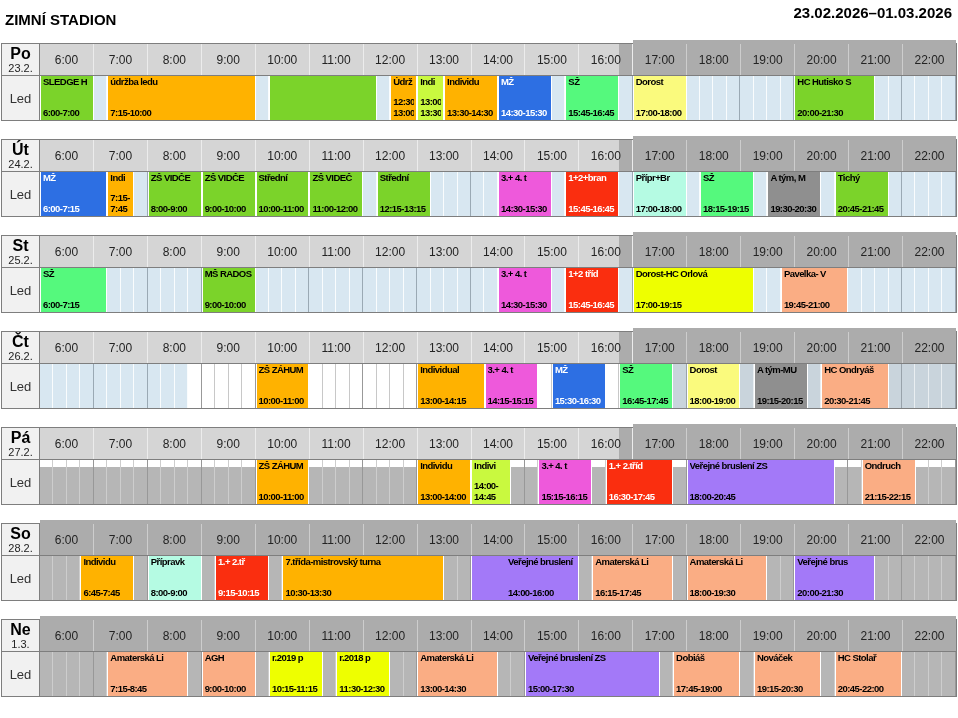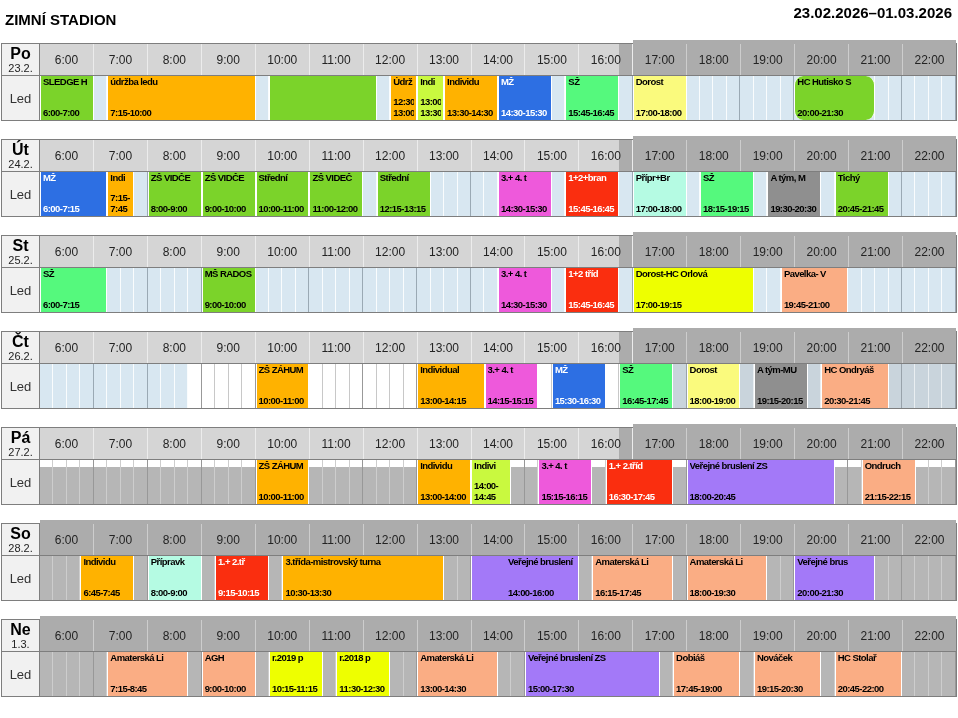--- a/index.html
+++ b/index.html
@@ -178,21 +178,21 @@
             <div class="tm">14:30-15:30</div>
           </div>
           <div class="ev wide" style="left: 57.3529%; width: 5.8824%; background: rgb(85, 249, 125);">
             <div class="nm">SŽ</div>
             <div class="tm">15:45-16:45</div>
           </div>
           <div class="ev wide" style="left: 64.7059%; width: 5.8824%; background: rgb(250, 250, 125);">
             <div class="nm">Dorost</div>
             <div class="tm">17:00-18:00</div>
           </div>
-          <div class="ev wide" style="left: 82.3529%; width: 8.8235%; background: rgb(123, 211, 42); border-radius: 9px;">
+          <div class="ev wide" style="left: 82.3529%; width: 8.8235%; background: rgb(123, 211, 42);">
             <div class="nm">HC Hutisko S</div>
             <div class="tm">20:00-21:30</div>
           </div>
         </div>
       </div>
     </div>
     <div class="day-group">
       <div class="hdr-row">
         <div class="day-cell">
           <div class="day-name">Út</div>
@@ -841,21 +841,21 @@
           </div>
           <div class="ev wide" style="left: 11.7647%; width: 5.8824%; background: rgb(181, 251, 227);">
             <div class="nm">Přípravk</div>
             <div class="tm">8:00-9:00</div>
           </div>
           <div class="ev whitetext wide" style="left: 19.1176%; width: 5.8824%; background: rgb(250, 46, 15);">
             <div class="nm">1.+ 2.tř</div>
             <div class="tm">9:15-10:15</div>
           </div>
           <div class="ev wide" style="left: 26.4706%; width: 17.6471%; background: rgb(255, 178, 0);">
-            <div class="nm">3.třída-mistrovský turna</div>
+            <div class="nm">7.třída-mistrovský turna</div>
             <div class="tm">10:30-13:30</div>
           </div>
           <div class="ev wide" style="left: 47.0588%; width: 11.7647%; background: rgb(163, 121, 248); padding-left: 36px;">
             <div class="nm">Veřejné bruslení</div>
             <div class="tm">14:00-16:00</div>
           </div>
           <div class="ev wide" style="left: 60.2941%; width: 8.8235%; background: rgb(250, 173, 132);">
             <div class="nm">Amaterská Li</div>
             <div class="tm">16:15-17:45</div>
           </div>

